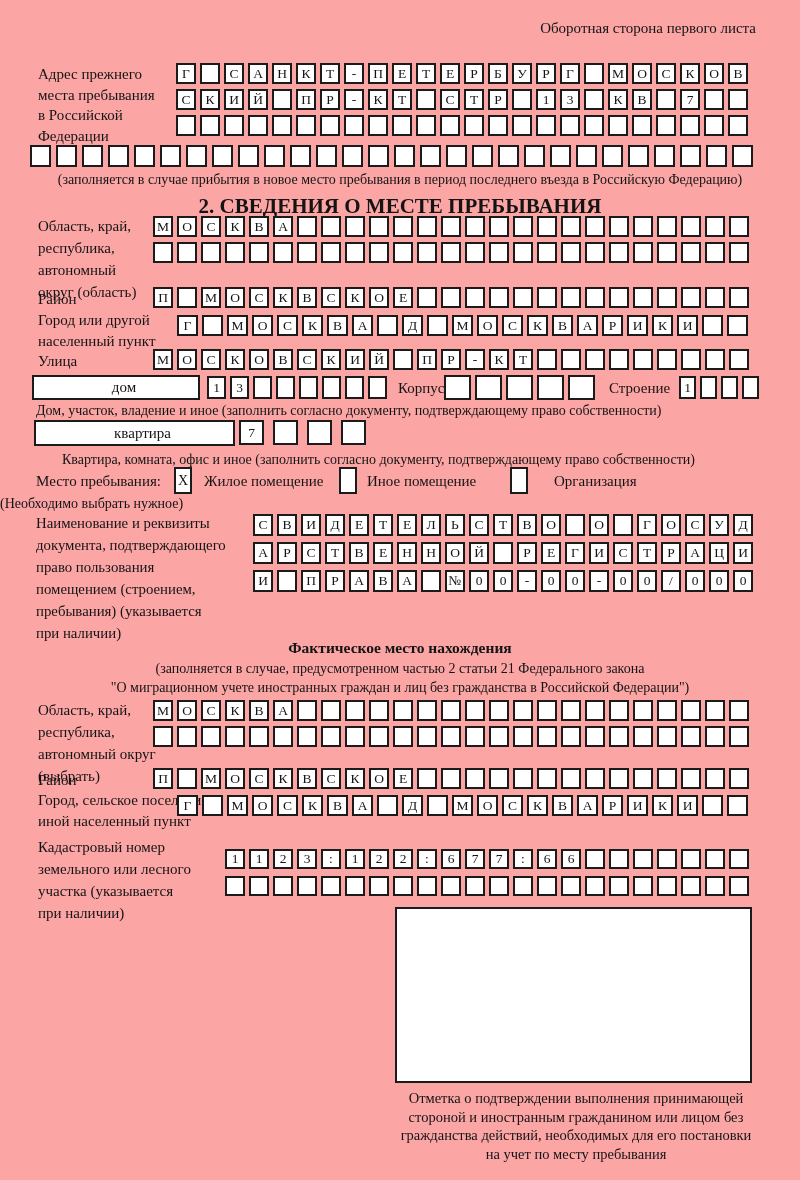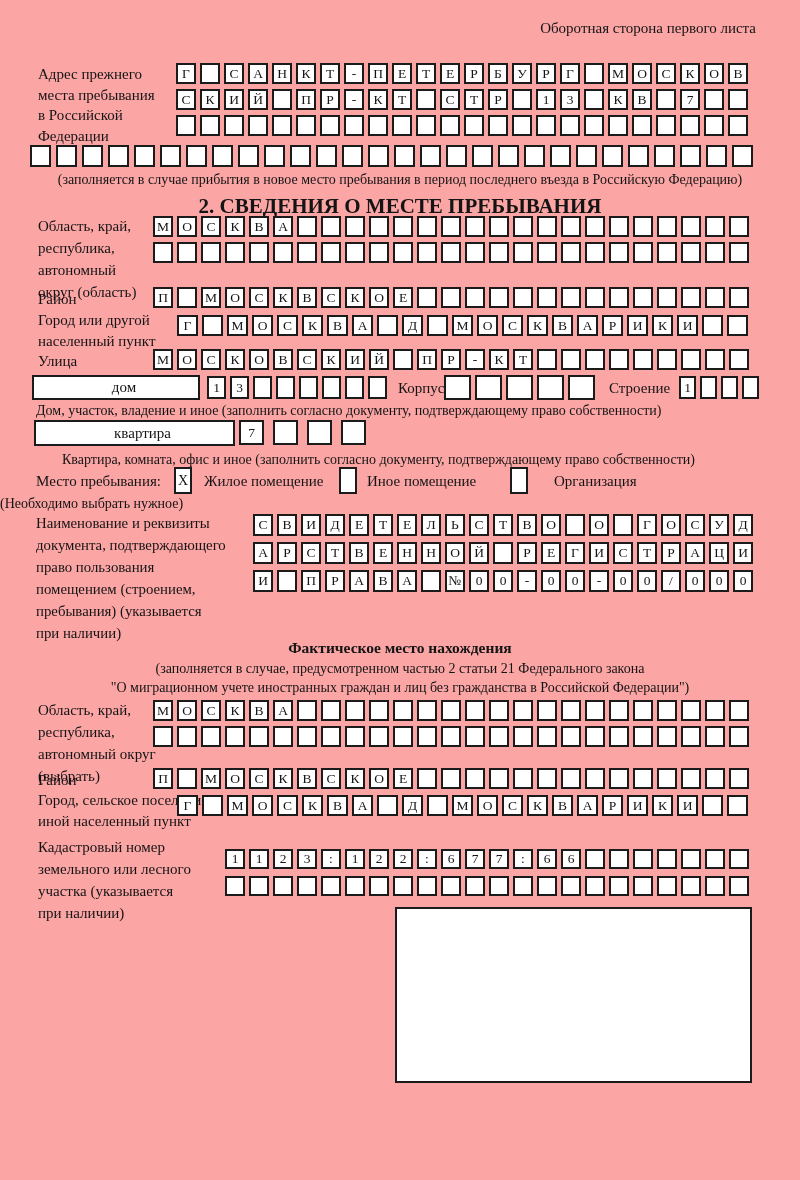--- a/index.html
+++ b/index.html
@@ -603,14 +603,20 @@
       <span class="cell"></span>
       <span class="cell"></span>
       <span class="cell"></span>
       <span class="cell"></span>
       <span class="cell"></span>
       <span class="cell"></span>
       <span class="cell"></span>
     </div>
 
   <div class="abs stamp" style="left:395px;top:907px;width:357px;height:176px;"></div>
+  <div class="abs cap" style="left:388px;top:1089px;width:376px;">
+      <div>Отметка о подтверждении выполнения принимающей</div>
+      <div>стороной и иностранным гражданином или лицом без</div>
+      <div>гражданства действий, необходимых для его постановки</div>
+      <div>на учет по месту пребывания</div>
+    </div>
 
 </div>
 
 </body></html>

